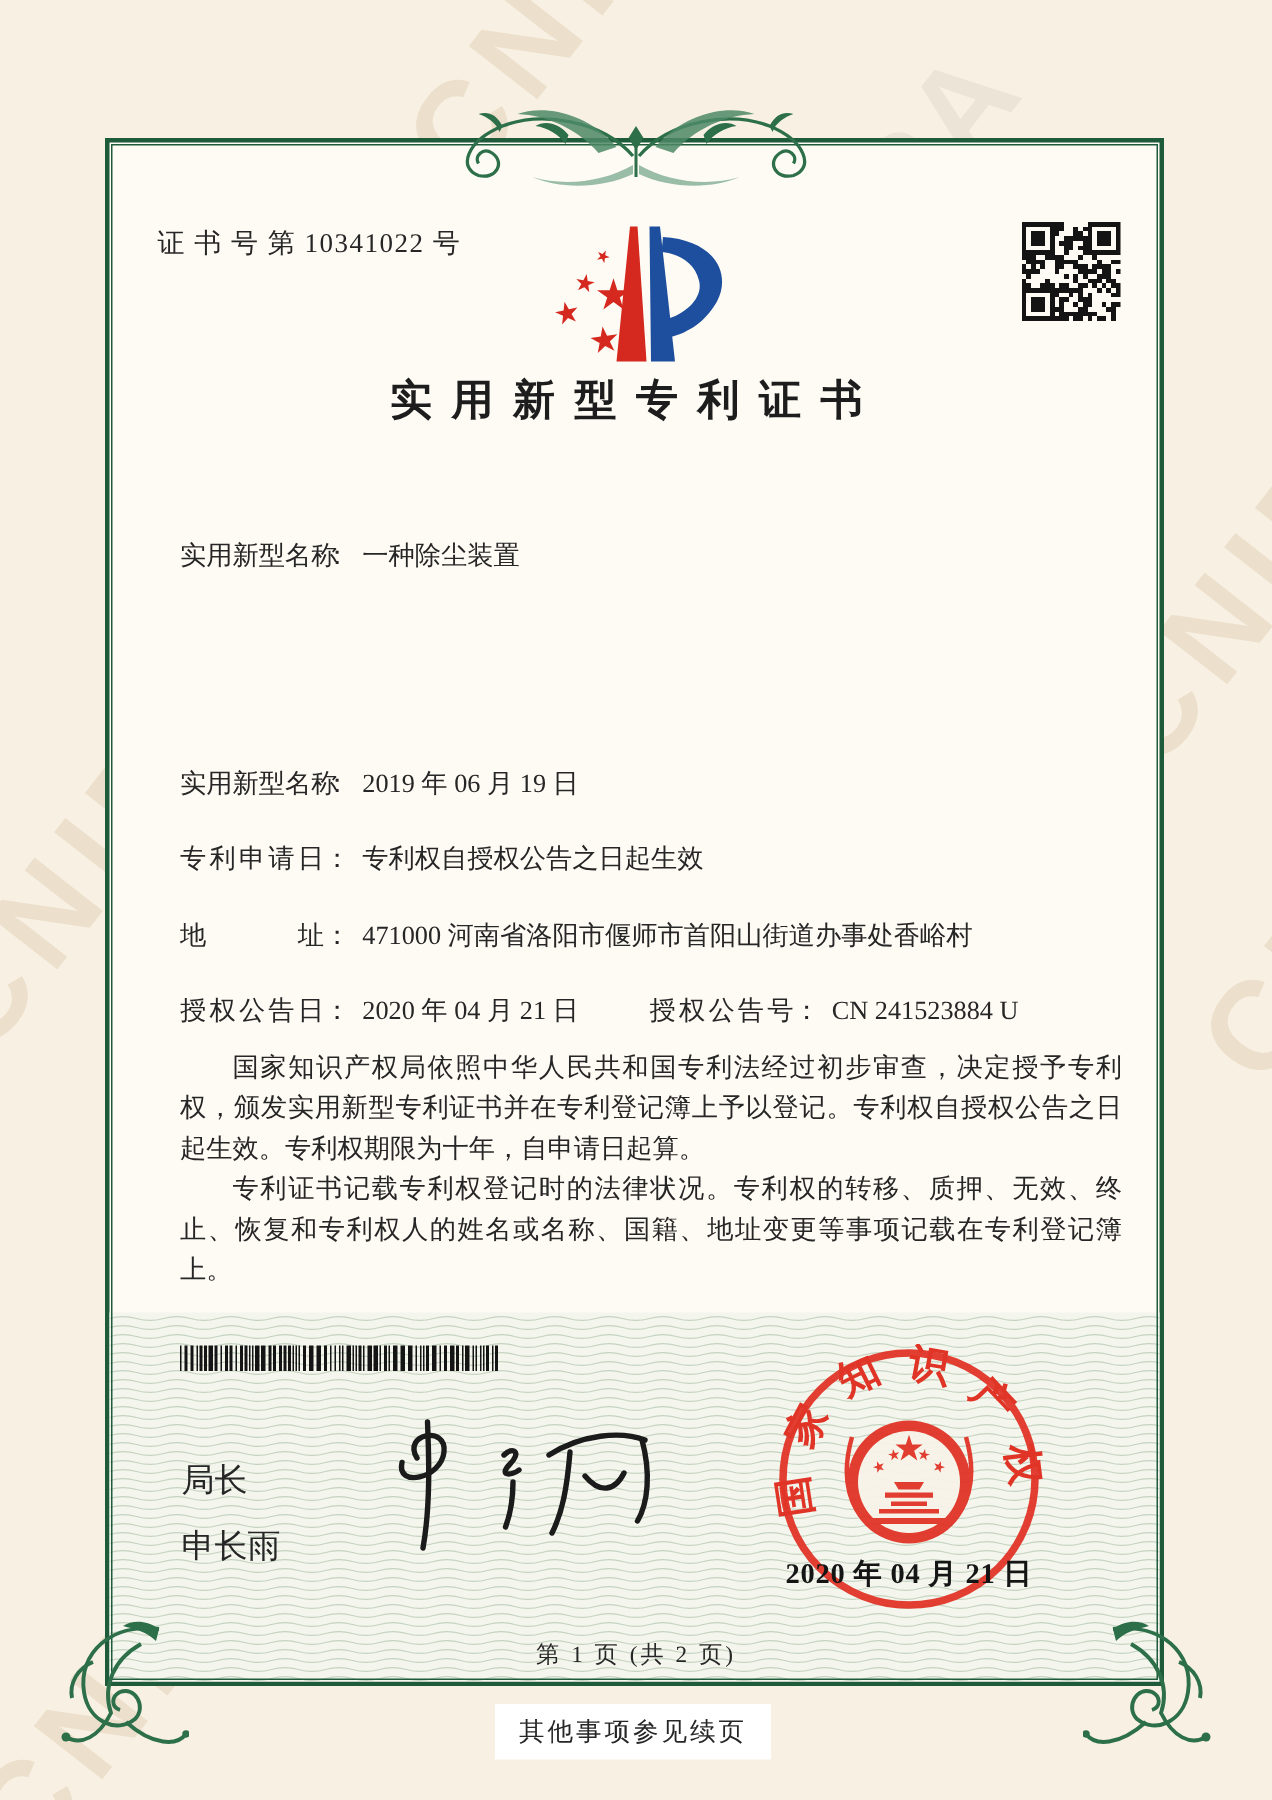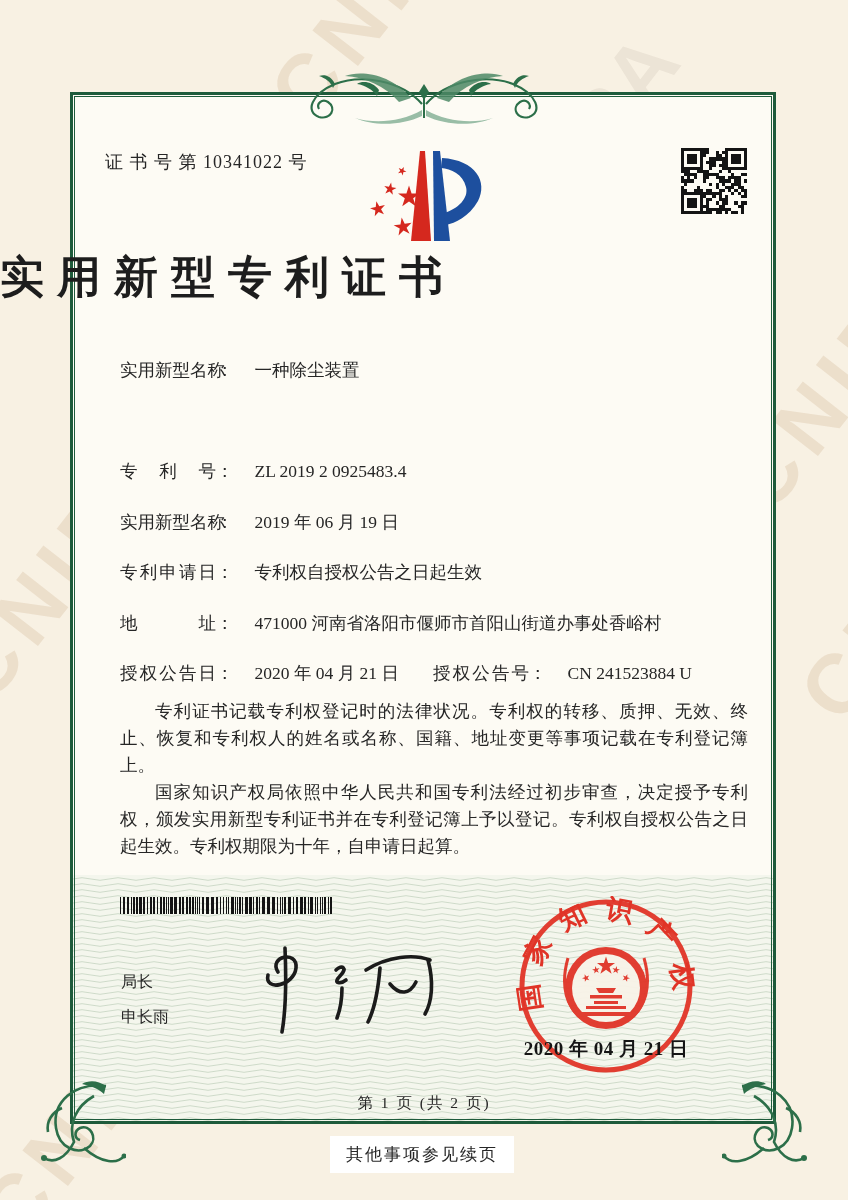--- a/index.html
+++ b/index.html
@@ -14,37 +14,37 @@
   
   .cert{position:absolute;left:70px;top:92px;width:700px;height:1026px;border:3px solid #1e5b3b;background:#fdfbf4;z-index:1;}
   .cert::after{content:'';position:absolute;inset:1px;border:1px solid #1e5b3b;pointer-events:none;}
   .waveband{position:absolute;left:0;right:0;bottom:0;height:246px;overflow:hidden;background:#f4f6ed;}
 
   .orn{position:absolute;z-index:2;}
 
   .certno{position:absolute;left:105px;top:150px;font-size:18px;letter-spacing:1px;z-index:3;}
   .logo{position:absolute;left:345px;top:138px;z-index:3;}
   .qr{position:absolute;left:681px;top:148px;z-index:3;}
-  .title{position:absolute;left:0;top:248px;width:848px;text-align:left;font-size:44px;font-weight:700;
+  .title{position:absolute;left:0;top:248px;width:848px;text-align:center;font-size:28px;font-weight:700;
          letter-spacing:13px;color:#1d1d1d;z-index:3;}
 
   .frow{position:absolute;left:120px;font-size:17.5px;z-index:3;white-space:nowrap;}
   .flabel{display:inline-block;width:96px;text-align:justify;text-align-last:justify;}
   .fcolon{display:inline-block;}
-  .fvalue{display:inline-block;margin-left:21px;}
+  .fvalue{display:inline-block;margin-left:8px;}
   .grp2{position:absolute;left:313px;top:0;white-space:nowrap;}
 
   .paras{position:absolute;left:120px;top:698px;width:628px;font-size:17.5px;line-height:27px;
          text-align:justify;z-index:3;}
   .paras p{margin:0;text-indent:2em;}
 
   .barcode{position:absolute;left:120px;top:897px;width:215px;height:17px;z-index:3;}
   .barcode i{position:absolute;top:0;bottom:0;background:#141414;}
 
-  .director{position:absolute;left:121px;top:972px;font-size:16px;z-index:3;}
+  .director{position:absolute;left:121px;top:972px;font-size:22px;z-index:3;}
   .director .nm{margin-top:14px;}
   .sig{position:absolute;left:238px;top:942px;z-index:3;}
 
   .seal{position:absolute;left:516px;top:896px;width:180px;height:180px;z-index:4;}
   .sealdate{position:absolute;left:514px;top:1036px;width:184px;text-align:center;font-size:19px;
             font-weight:700;color:#151515;z-index:5;letter-spacing:0.5px;}
 
   .pageinfo{position:absolute;left:0;top:1093px;width:848px;text-align:center;font-size:15.5px;letter-spacing:2px;z-index:3;}
   .footnote{position:absolute;left:330px;top:1136px;background:#ffffff;padding:7px 16px;font-size:17px;
             letter-spacing:2px;z-index:3;}
@@ -380,42 +380,39 @@
       <rect x="16" y="20" width="1" height="1" fill="#141414"></rect>
       <rect x="17" y="20" width="1" height="1" fill="#141414"></rect>
       <rect x="19" y="20" width="1" height="1" fill="#141414"></rect>
     </svg>
 
   <div class="title">实用新型专利证书</div>
 
   <div class="frow" style="top:358px">
     <span class="flabel">实用新型名称</span><span class="fcolon">：</span><span class="fvalue">一种除尘装置</span>
   </div>
-  <div class="frow" style="top:459px">
-    <span class="flabel">专利号</span><span class="fcolon">：</span><span class="fvalue">ZL 2019 2 0925483.4</span>
-  </div>
   <div class="frow" style="top:510px">
     <span class="flabel">实用新型名称</span><span class="fcolon">：</span><span class="fvalue">2019 年 06 月 19 日</span>
   </div>
   <div class="frow" style="top:560px">
     <span class="flabel">专利申请日</span><span class="fcolon">：</span><span class="fvalue">专利权自授权公告之日起生效</span>
   </div>
   <div class="frow" style="top:611px">
     <span class="flabel">地址</span><span class="fcolon">：</span><span class="fvalue">471000 河南省洛阳市偃师市首阳山街道办事处香峪村</span>
   </div>
   <div class="frow" style="top:661px">
     <span class="flabel">授权公告日</span><span class="fcolon">：</span><span class="fvalue">2020 年 04 月 21 日</span>
     <span class="grp2">
       <span class="flabel">授权公告号</span><span class="fcolon">：</span><span class="fvalue">CN 241523884 U</span>
     </span>
   </div>
 
   <div class="paras">
+    <p>国家知识产权局依照中华人民共和国专利法经过初步审查，决定授予专利权，颁发实用新型专利证书并在专利登记簿上予以登记。专利权自授权公告之日起生效。专利权期限为十年，自申请日起算。</p>
     <p>专利证书记载专利权登记时的法律状况。专利权的转移、质押、无效、终止、恢复和专利权人的姓名或名称、国籍、地址变更等事项记载在专利登记簿上。</p>
-    <p>国家知识产权局依照中华人民共和国专利法经过初步审查，决定授予专利权，颁发实用新型专利证书并在专利登记簿上予以登记。专利权自授权公告之日起生效。专利权期限为十年，自申请日起算。</p>
   </div>
 
   <div class="barcode" id="barcode">
       <i style="left: 0px; width: 1px;"></i>
       <i style="left: 3px; width: 2px;"></i>
       <i style="left: 7px; width: 2px;"></i>
       <i style="left: 11px; width: 1px;"></i>
       <i style="left: 13px; width: 2px;"></i>
       <i style="left: 16px; width: 2px;"></i>
       <i style="left: 19px; width: 3px;"></i>

